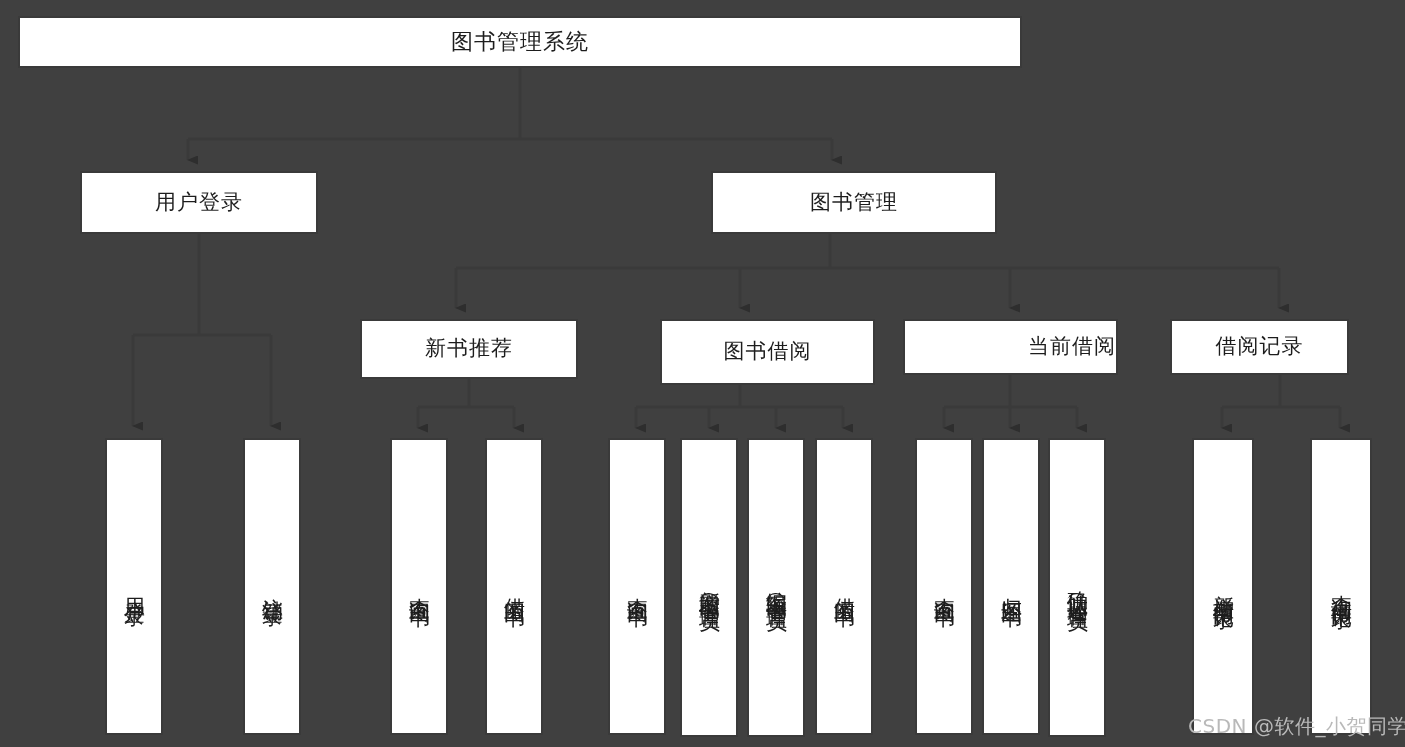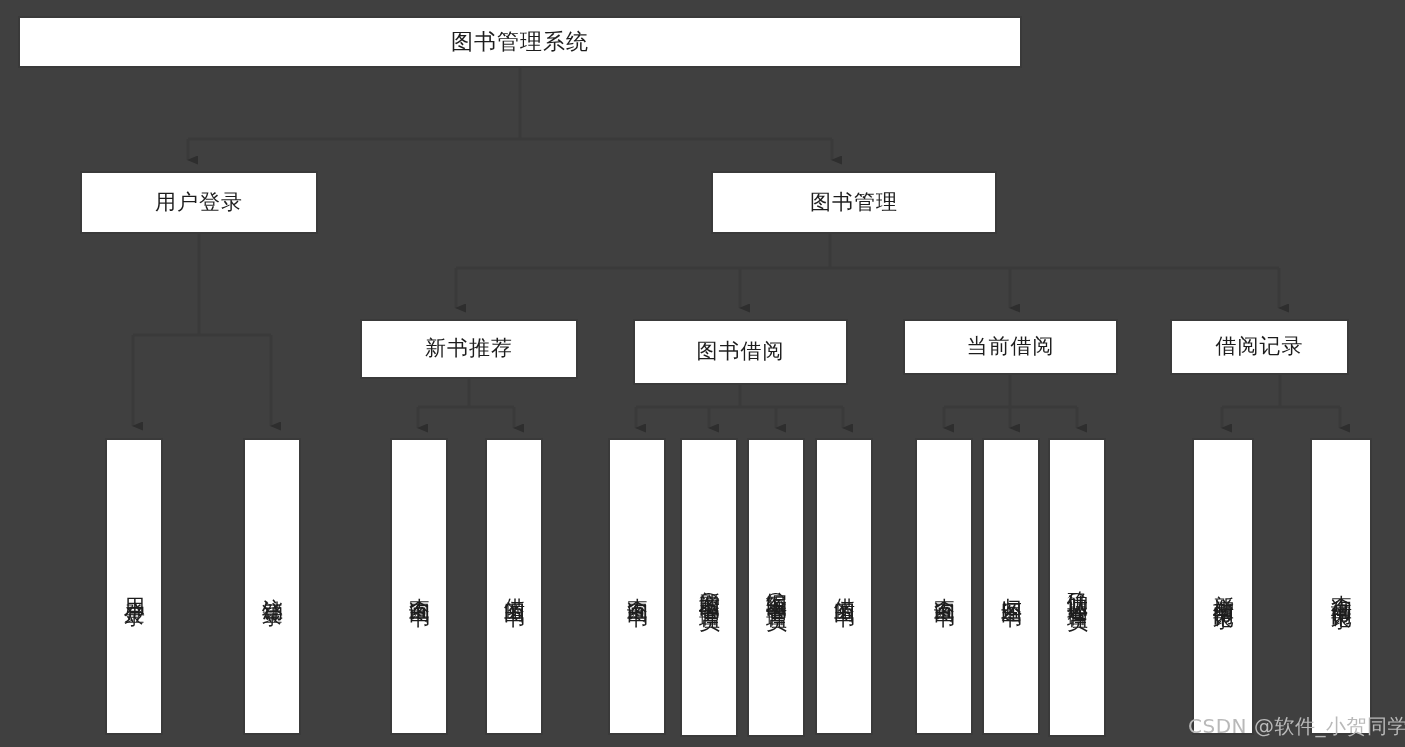--- a/index.html
+++ b/index.html
@@ -126,24 +126,24 @@
   <div class="node h" style="left:80px; top:171px; width:238px; height:63px;">
     <span>用户登录</span>
   </div>
   <div class="node h" style="left:711px; top:171px; width:286px; height:63px;">
     <span>图书管理</span>
   </div>
 
   <div class="node h" style="left:360px; top:319px; width:218px; height:60px;">
     <span>新书推荐</span>
   </div>
-  <div class="node h" style="left:633px; top:319px; width:215px; height:66px;">
+  <div class="node h" style="left:660px; top:319px; width:215px; height:66px;">
     <span>图书借阅</span>
   </div>
-  <div class="node h" style="left:903px; top:319px; width:215px; height:56px;">
+  <div class="node h" style="left:903px; top:319px; width:215px; height:56px;justify-content:flex-end;">
     <span>当前借阅</span>
   </div>
   <div class="node h" style="left:1170px; top:319px; width:179px; height:56px;">
     <span>借阅记录</span>
   </div>
 
   <div class="node v" style="left:105px; top:438px; width:58px; height:297px;">
     <span class="vtext">用户登录</span>
   </div>
   <div class="node v" style="left:243px; top:438px; width:58px; height:297px;">

